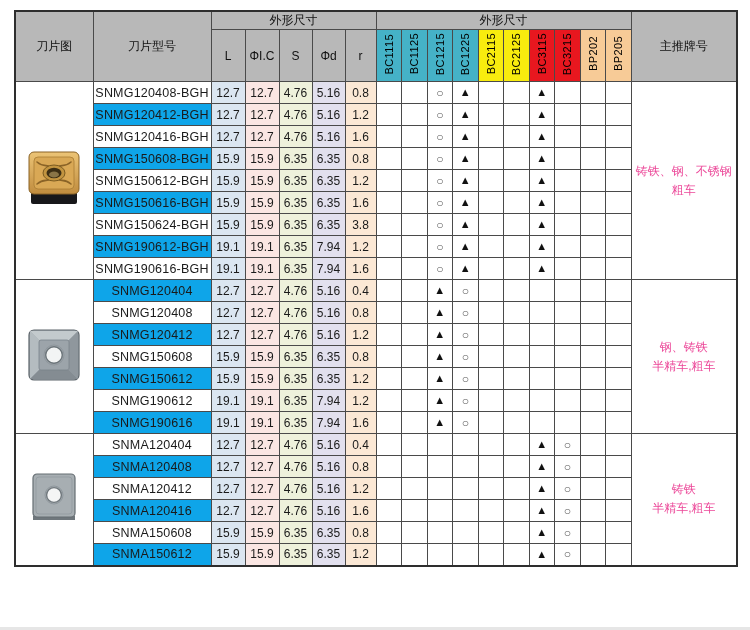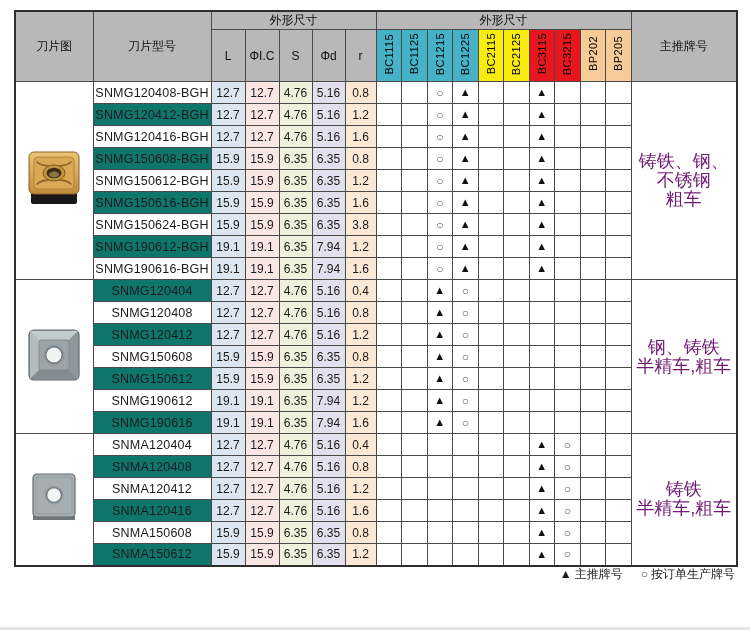--- a/index.html
+++ b/index.html
@@ -21,28 +21,28 @@
   .catalog thead tr.h1{height:16px;}
   .catalog thead tr.h2{height:52px;}
   .catalog thead th{background:#b8b8b8;font-size:12px;color:#111;}
   .catalog thead th.coat-h{padding:0;}
   .coat-h .vert{
     display:inline-block;writing-mode:vertical-rl;transform:rotate(180deg);
     font-size:11px;letter-spacing:0.4px;color:#000;white-space:nowrap;
   }
   .catalog tbody tr{height:22px;}
   td.model-cell{background:#ffffff;font-size:12.5px;letter-spacing:0.2px;}
-  tr.alt td.model-cell{background:#0f766e;}
+  tr.alt td.model-cell{background:#0ea5e9;}
   td.dim-cell{font-size:12px;}
   tr.alt td.dim-cell{background-image:linear-gradient(rgba(0,0,0,0.05),rgba(0,0,0,0.05));}
   td.mark-cell{background:#fff;font-size:11px;line-height:1;}
   td.mark-cell.tri{color:#111;}
   td.mark-cell.cir{color:#555;font-size:12px;}
   td.img-cell{background:#fff;}
-  td.groove-cell{background:#fff;font-size:18px;line-height:19px;color:#701a75;}
+  td.groove-cell{background:#fff;font-size:12px;line-height:19px;color:#ec4899;}
   .legend{
     position:absolute;top:566px;right:15px;font-size:12px;color:#1a1a1a;
     display:flex;gap:18px;align-items:center;
   }
   .legend .sym{margin-right:3px;}
   .legend .sym.cir{color:#444;}
   .bottom-strip{position:absolute;left:0;bottom:0;width:750px;height:3px;background:#e6e6e6;}
 </style>
 </head>
 <body>
@@ -536,23 +536,15 @@
           <td class="mark-cell"></td>
           <td class="mark-cell"></td>
           <td class="mark-cell tri">▲</td>
           <td class="mark-cell cir">○</td>
           <td class="mark-cell"></td>
           <td class="mark-cell"></td>
         </tr>
       </tbody>
   </table>
 
-  <div class="legend">
-    <span>
-      <span class="sym tri">▲</span><span>主推牌号</span>
-    </span>
-    <span>
-      <span class="sym cir">○</span><span>按订单生产牌号</span>
-    </span>
-  </div>
 
   <div class="bottom-strip"></div>
 </div>
 
 </body></html>

